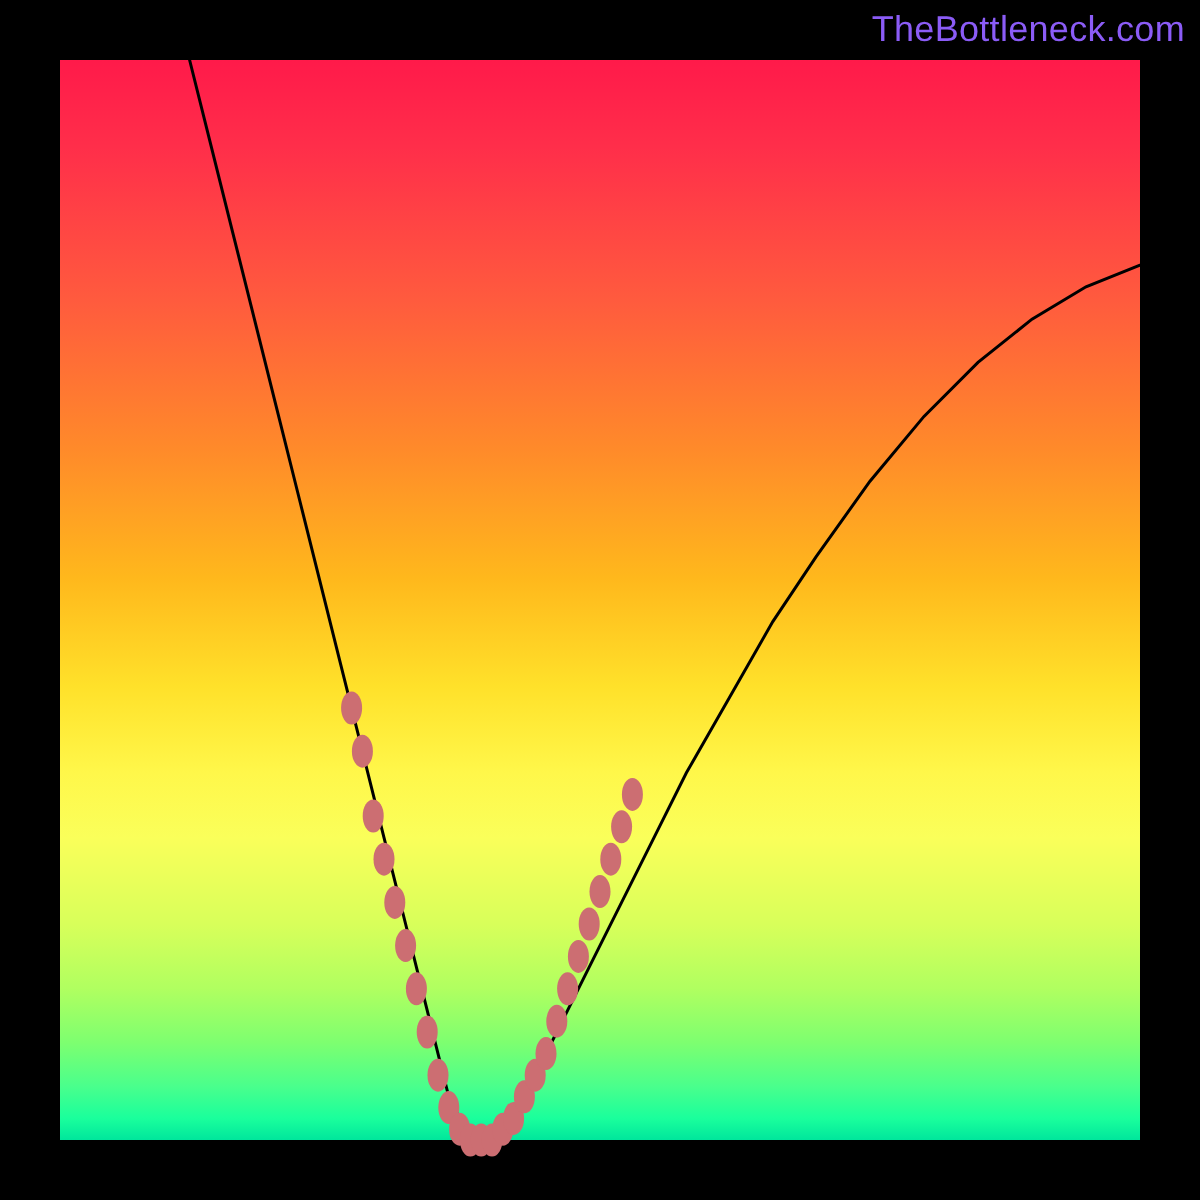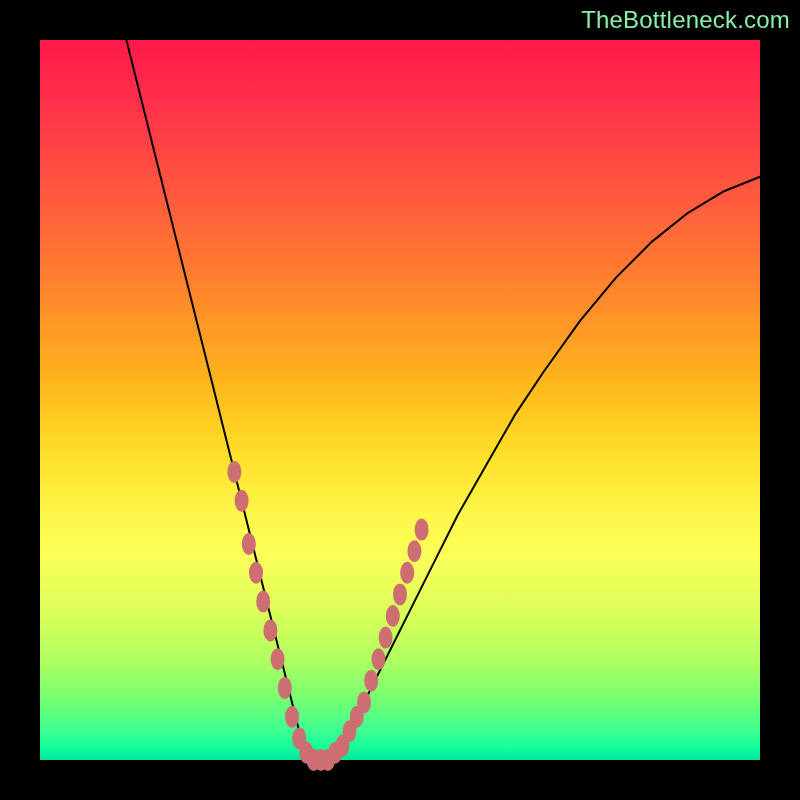--- a/index.html
+++ b/index.html
@@ -38,21 +38,21 @@
       #7dff70 91%,
       #4aff8c 95%,
       #1aff9c 98%,
       #00e69c 100%
     );
   }
   .watermark {
     position: absolute;
     top: 6px;
     right: 10px;
-    color: #86efac;
+    color: #8b5cf6;
     font-size: 24px;
     font-weight: 500;
     letter-spacing: 0.2px;
     user-select: none;
   }
   svg.curve {
     position: absolute;
     left: 0;
     top: 0;
     width: 720px;

